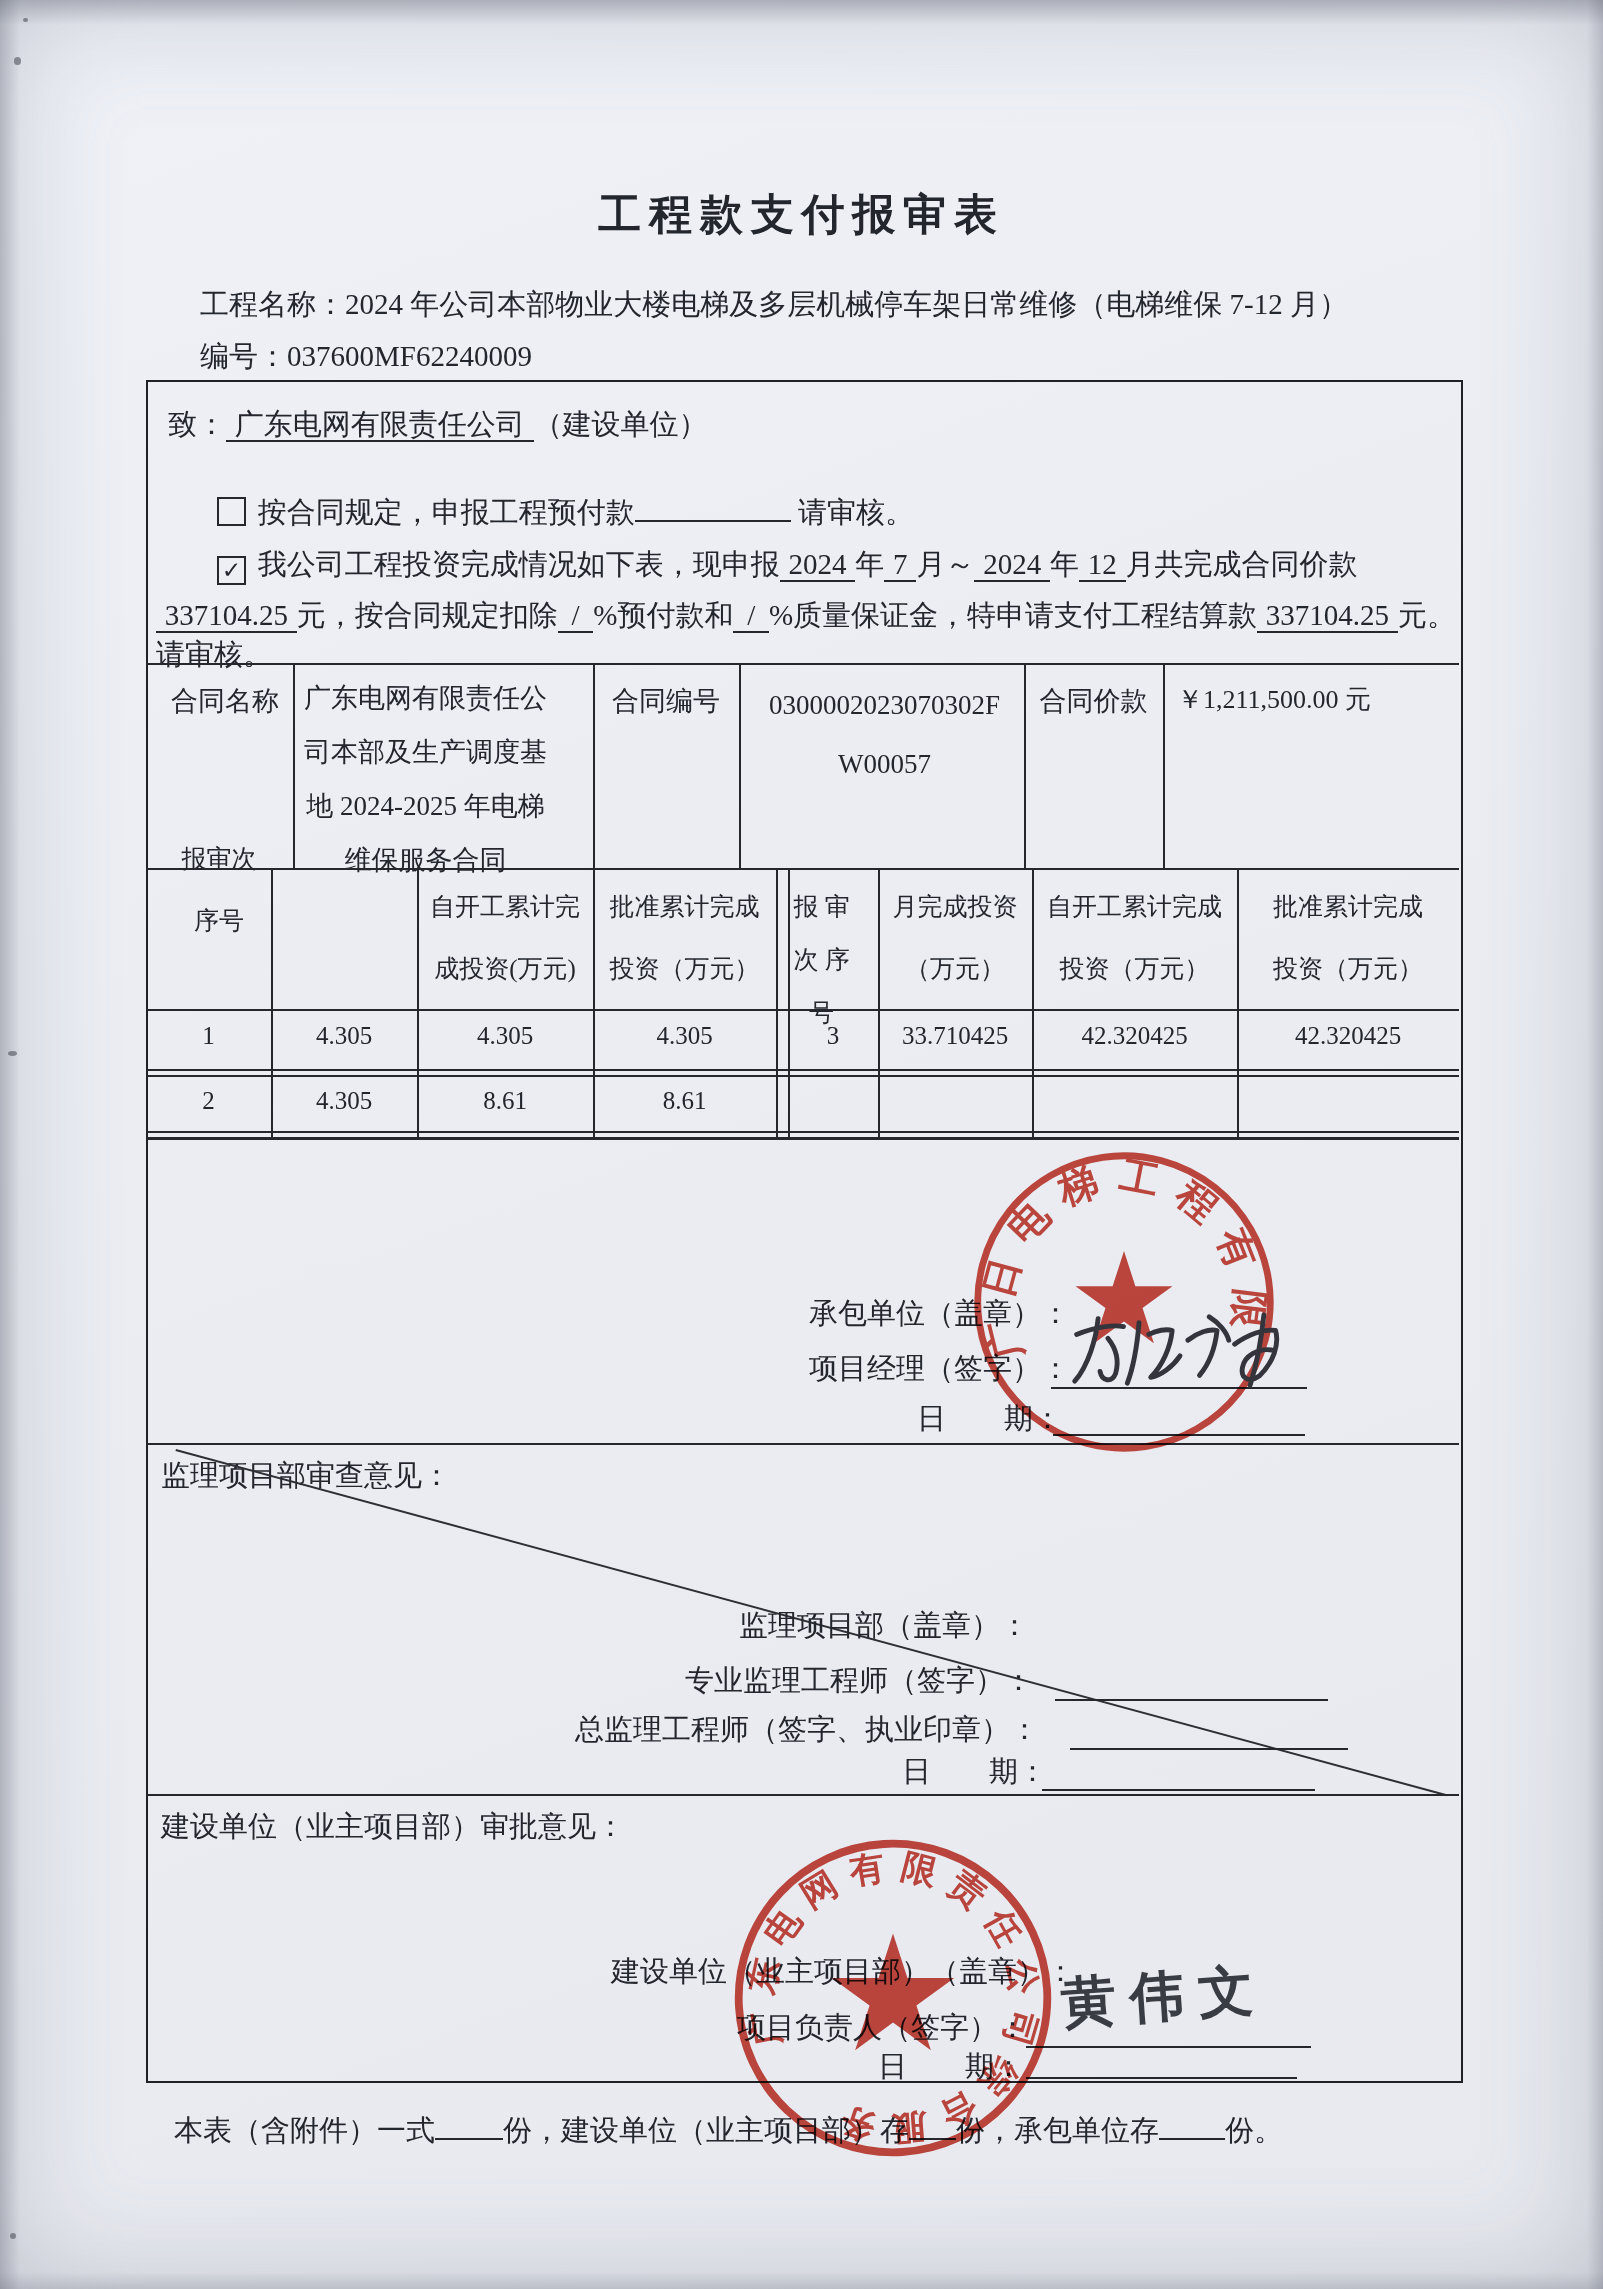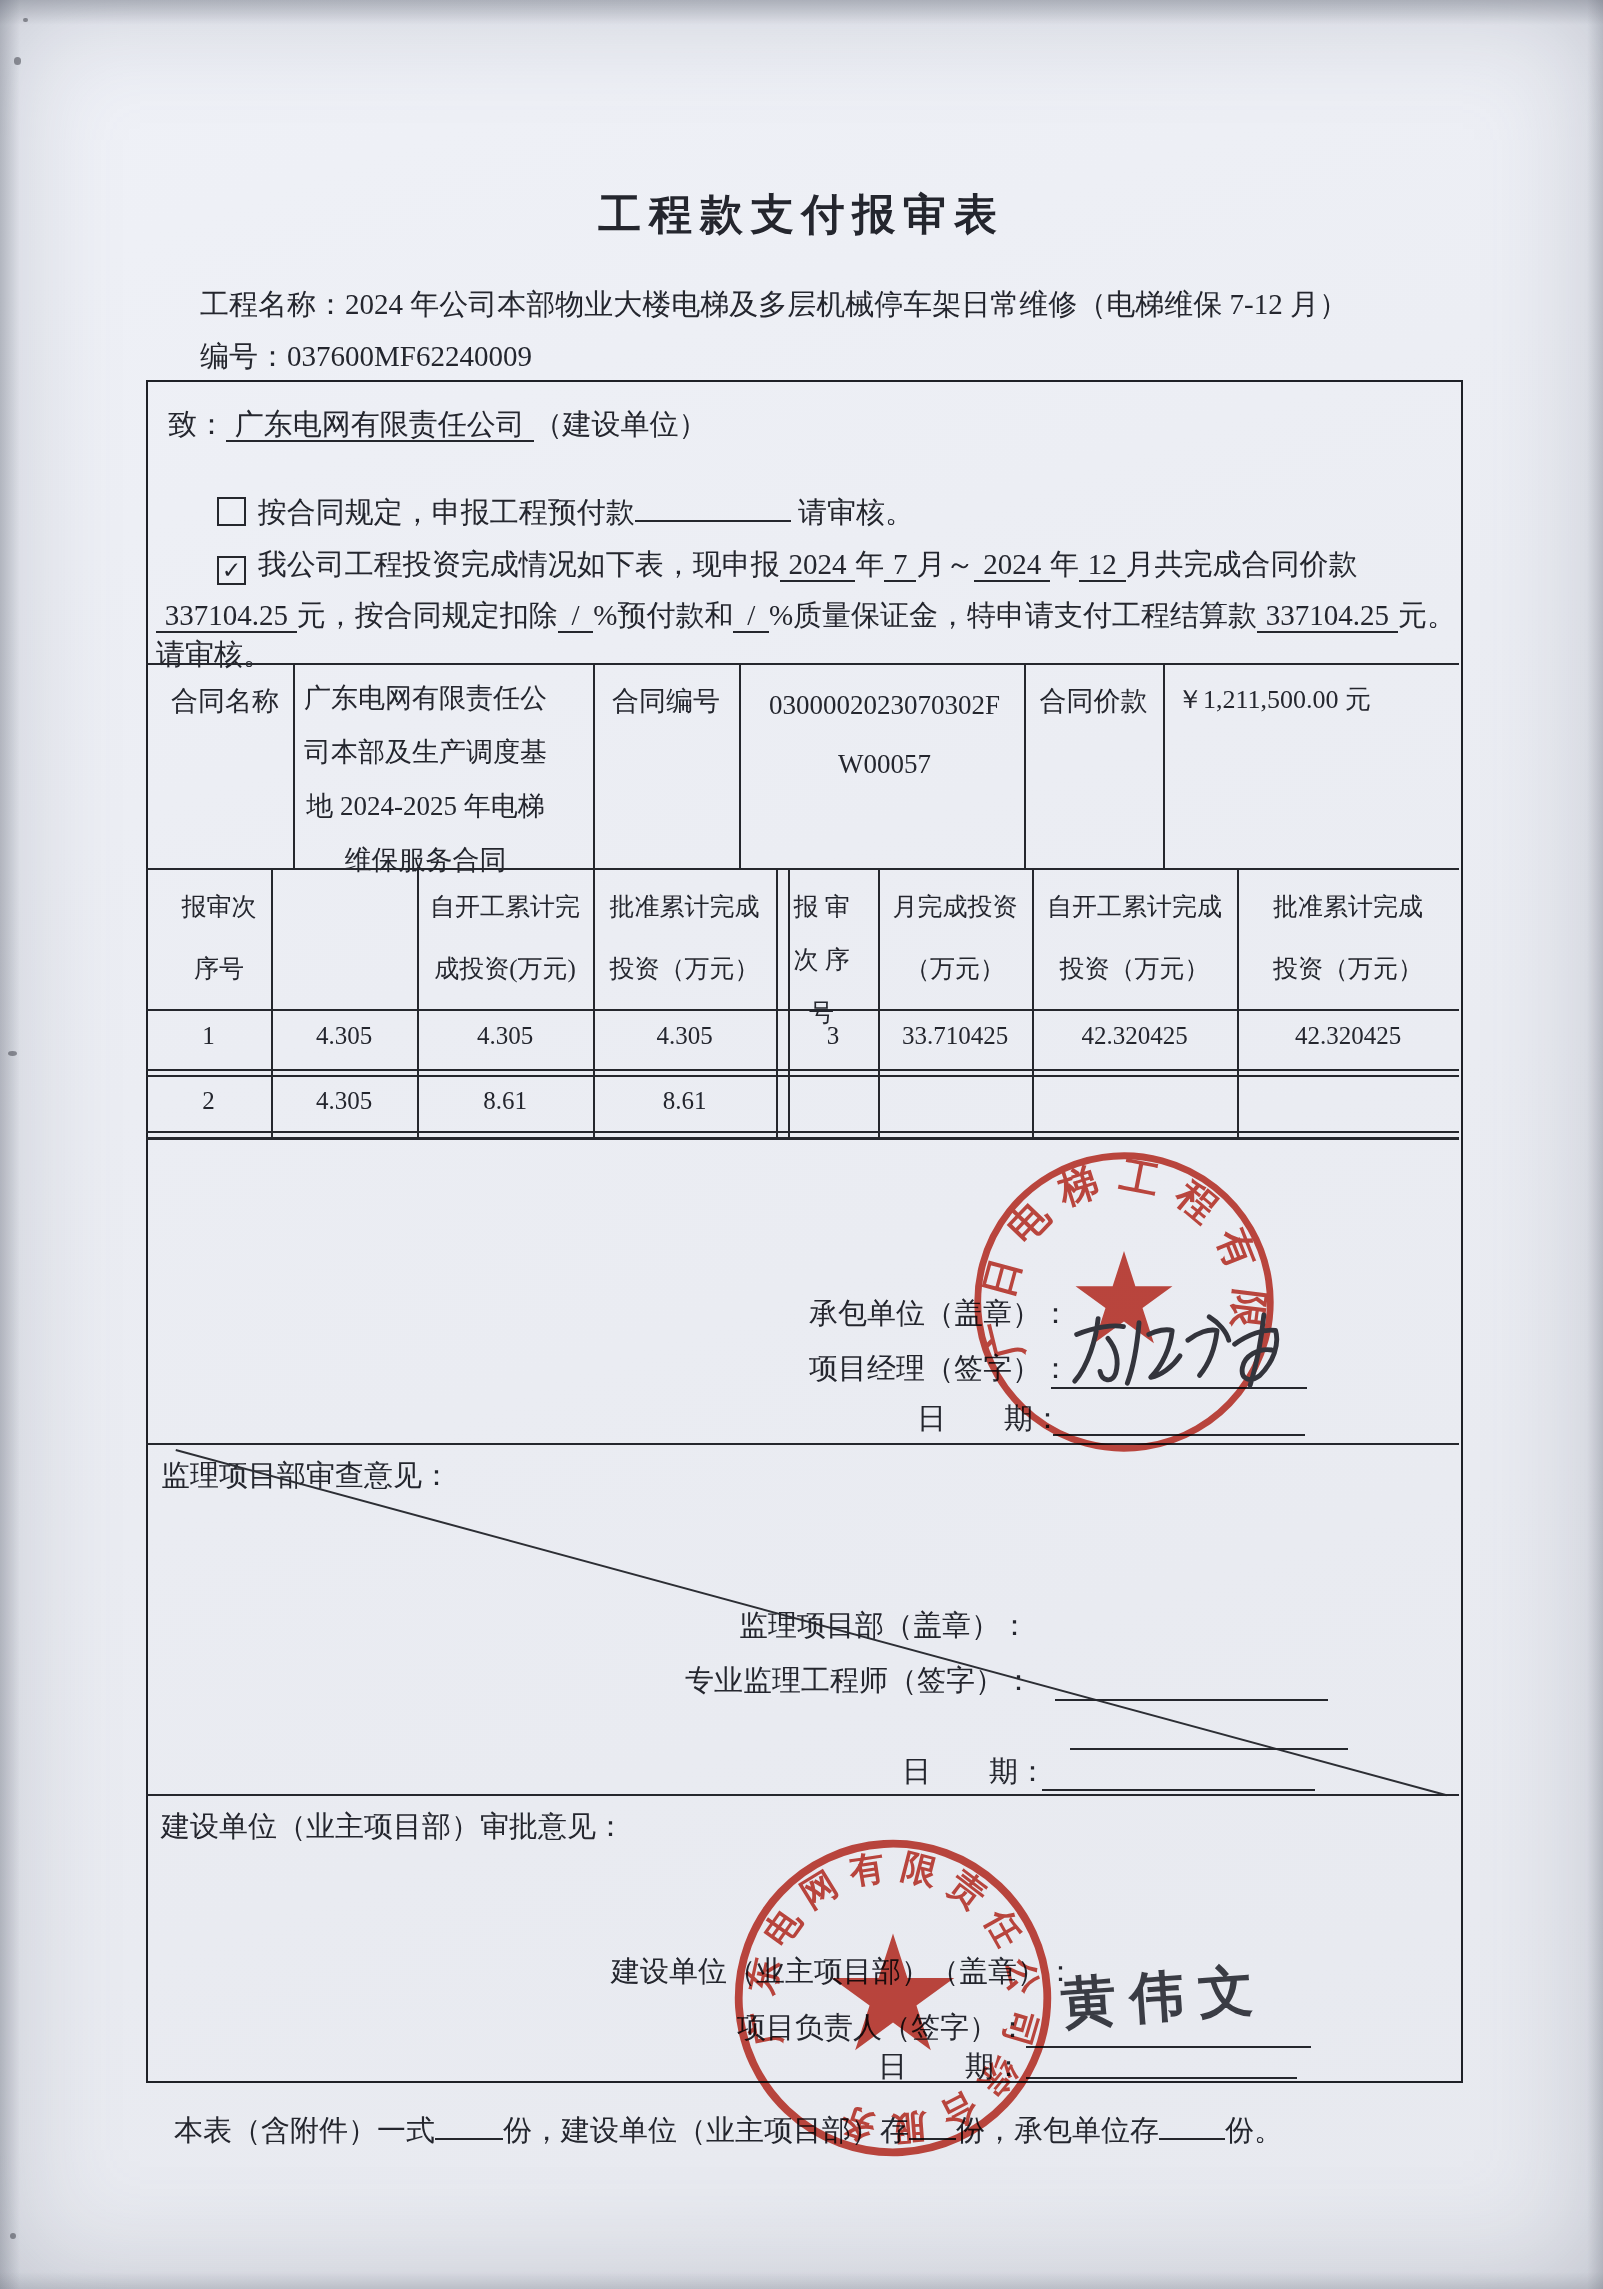--- a/index.html
+++ b/index.html
@@ -110,21 +110,21 @@
   <div class="ln" style="left:788px;top:868px;width:2px;height:269px"></div>
   <div class="ln" style="left:878px;top:868px;width:2px;height:269px"></div>
   <div class="ln" style="left:1032px;top:868px;width:2px;height:269px"></div>
   <div class="ln" style="left:1237px;top:868px;width:2px;height:269px"></div>
   <div class="ln" style="left:146px;top:1009px;width:1313px;height:2px"></div>
   <div class="ln" style="left:146px;top:1069px;width:1313px;height:2px"></div>
   <div class="ln" style="left:146px;top:1075px;width:1313px;height:2px"></div>
   <div class="ln" style="left:146px;top:1131px;width:1313px;height:2px"></div>
   <div class="ln" style="left:146px;top:1137px;width:1313px;height:2.9px"></div>
 
-  <div class="cell hdr" style="left:146px;top:876px;width:146px">
+  <div class="cell hdr" style="left:146px;top:828px;width:146px">
     <div>报审次</div>
       <div>序号</div>
   </div>
   <div class="cell hdr" style="left:417px;top:876px;width:176px">
     <div>自开工累计完</div>
       <div>成投资(万元)</div>
   </div>
   <div class="cell hdr" style="left:593px;top:876px;width:183px">
     <div>批准累计完成</div>
       <div>投资（万元）</div>
@@ -190,20 +190,21 @@
       <polygon transform="rotate(30) scale(0.95)" fill="#c63a2f" points="0,-55 12.3,-17 52.3,-17 20,6.5 32.3,44.5 0,21 -32.3,44.5 -20,6.5 -52.3,-17 -12.3,-17"></polygon>
     </g>
   </svg>
 
   <div class="ln" style="left:146px;top:1443px;width:1313px;height:2px"></div>
   <div class="t" style="left:161px;top:1457px">监理项目部审查意见：</div>
   <div class="diag" style="left:176px;top:1449px;width:1317px;transform:rotate(15.2deg)"></div>
   <div class="t" style="left:739px;top:1607px">监理项目部（盖章）：</div>
   <div class="t" style="left:685px;top:1662px">专业监理工程师（签字）：</div>
   <div class="ln" style="left:1055px;top:1699px;width:273px;height:2px"></div>
+  <div class="t" style="left:575px;top:1711px">总监理工程师（签字、执业印章）：</div>
   <div class="ln" style="left:1070px;top:1748px;width:278px;height:2px"></div>
   <div class="t" style="left:902px;top:1753px">日　　期：</div>
   <div class="ln" style="left:1042px;top:1789px;width:273px;height:2px"></div>
 
   <div class="ln" style="left:146px;top:1794px;width:1313px;height:2px"></div>
   <div class="t" style="left:161px;top:1808px">建设单位（业主项目部）审批意见：</div>
   <div class="t" style="left:611px;top:1953px">建设单位（业主项目部）（盖章）：</div>
   <div class="t" style="left:737px;top:2009px">项目负责人（签字）：</div>
   <div class="ln" style="left:1026px;top:2046px;width:285px;height:2px"></div>
   <div class="hand" style="left:1061px;top:1960px">黄伟文</div>

